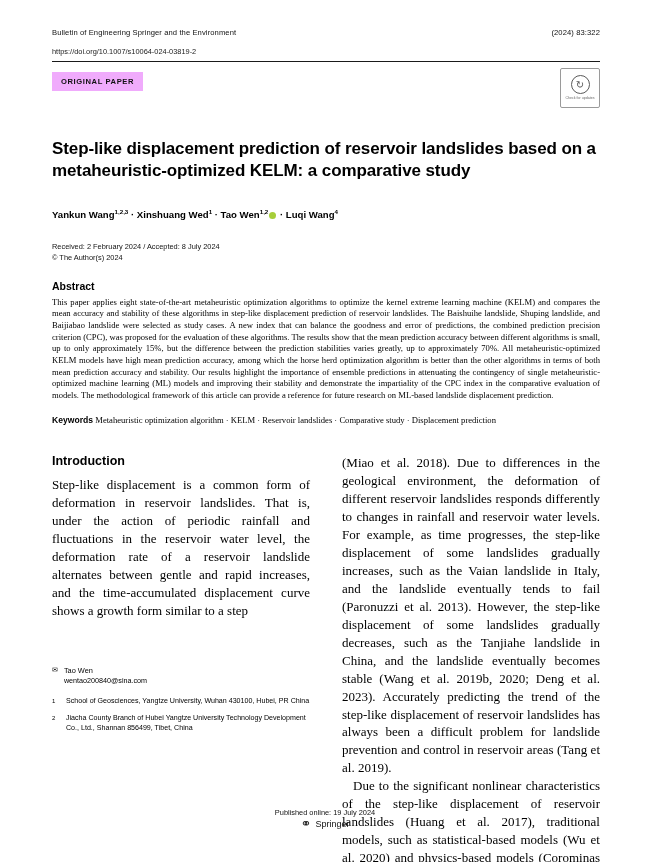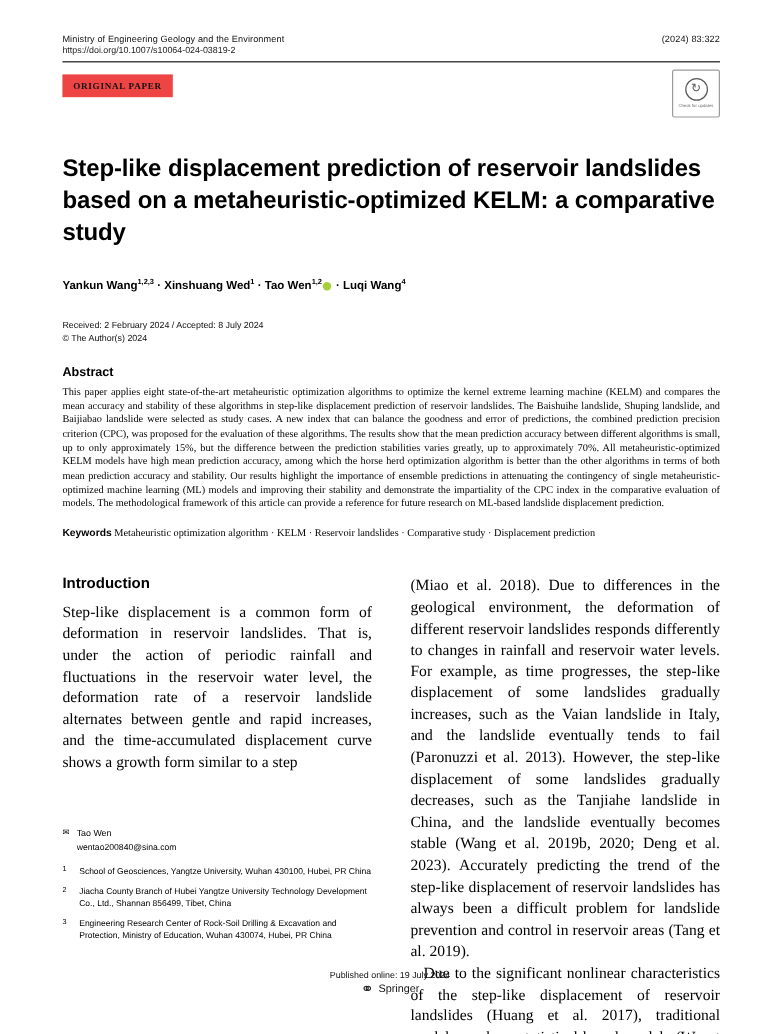--- a/index.html
+++ b/index.html
@@ -31,36 +31,36 @@
   }
   .journal-row {
     display: flex;
     justify-content: space-between;
     align-items: baseline;
   }
   .doi-line {
     font-family: "Liberation Sans", sans-serif;
     font-size: 7.4px;
     color: #222;
-    margin-top: 0;
+    margin-top: 10px;
   }
   .rule {
     border-top: 1px solid #1a1a1a;
     margin-top: 5px;
   }
   .paper-type-row {
     display: flex;
     align-items: flex-start;
     justify-content: space-between;
     margin-top: 10px;
   }
   .paper-type {
-    background: #ef4444;
-    color: #111;
-    font-family: Liberation Serif, serif;
+    background: #f0abfc;
+    color: #111;
+    font-family: Liberation Sans, sans-serif;
     font-size: 7.6px;
     font-weight: bold;
     letter-spacing: 0.6px;
     padding: 5px 9px;
   }
   .crossmark {
     width: 38px;
     height: 38px;
     border: 1px solid #9a9a9a;
     border-radius: 2px;
@@ -85,21 +85,21 @@
   .crossmark .cm-label {
     font-family: "Liberation Sans", sans-serif;
     font-size: 3.6px;
     color: #6a6a6a;
     margin-top: 2px;
     text-align: center;
     line-height: 1.15;
   }
   h1.title {
     font-family: "Liberation Sans", sans-serif;
-    font-size: 20px;
+    font-size: 17px;
     font-weight: bold;
     line-height: 1.32;
     margin: 30px 0 0 0;
     letter-spacing: -0.1px;
     color: #000;
   }
   .authors {
     font-family: "Liberation Sans", sans-serif;
     font-size: 9.6px;
     font-weight: bold;
@@ -247,21 +247,21 @@
     color: #222;
   }
 </style>
 </head>
 <body>
 
 <div class="page">
   <div class="content">
 
     <div class="journal-row">
-      <div class="journal-line">Ministry of Engineering Geology and the Environment</div>
+      <div class="journal-line">Bulletin of Engineering Springer and the Environment</div>
       <div class="journal-line">(2024) 83:322</div>
     </div>
     <div class="doi-line">https://doi.org/10.1007/s10064-024-03819-2</div>
     <div class="rule"></div>
 
     <div class="paper-type-row">
       <div class="paper-type">ORIGINAL PAPER</div>
       <div class="crossmark">
         <div class="circ">↻</div>
         <div class="cm-label">Check for updates</div>
@@ -306,24 +306,20 @@
 
           <div class="affils">
             <div class="affil">
               <div class="num">1</div>
               <div>School of Geosciences, Yangtze University, Wuhan 430100, Hubei, PR China</div>
             </div>
             <div class="affil">
               <div class="num">2</div>
               <div>Jiacha County Branch of Hubei Yangtze University Technology Development Co., Ltd., Shannan 856499, Tibet, China</div>
             </div>
-            <div class="affil">
-              <div class="num">3</div>
-              <div>Engineering Research Center of Rock-Soil Drilling &amp; Excavation and Protection, Ministry of Education, Wuhan 430074, Hubei, PR China</div>
-            </div>
           </div>
         </div>
       </div>
 
       <div class="col">
         <div class="body-text">
           <p>(Miao et al. 2018). Due to differences in the geological environment, the deformation of different reservoir landslides responds differently to changes in rainfall and reservoir water levels. For example, as time progresses, the step-like displacement of some landslides gradually increases, such as the Vaian landslide in Italy, and the landslide eventually tends to fail (Paronuzzi et al. 2013). However, the step-like displacement of some landslides gradually decreases, such as the Tanjiahe landslide in China, and the landslide eventually becomes stable (Wang et al. 2019b, 2020; Deng et al. 2023). Accurately predicting the trend of the step-like displacement of reservoir landslides has always been a difficult problem for landslide prevention and control in reservoir areas (Tang et al. 2019).</p>
           <p>Due to the significant nonlinear characteristics of the step-like displacement of reservoir landslides (Huang et al. 2017), traditional models, such as statistical-based models (Wu et al. 2020) and physics-based models (Corominas et al. 2005; Conte et al. 2017), are difficult to apply to step-like displacement predictions. In recent years, machine learning (ML) models have received widespread attention in</p>
         </div>
       </div>

